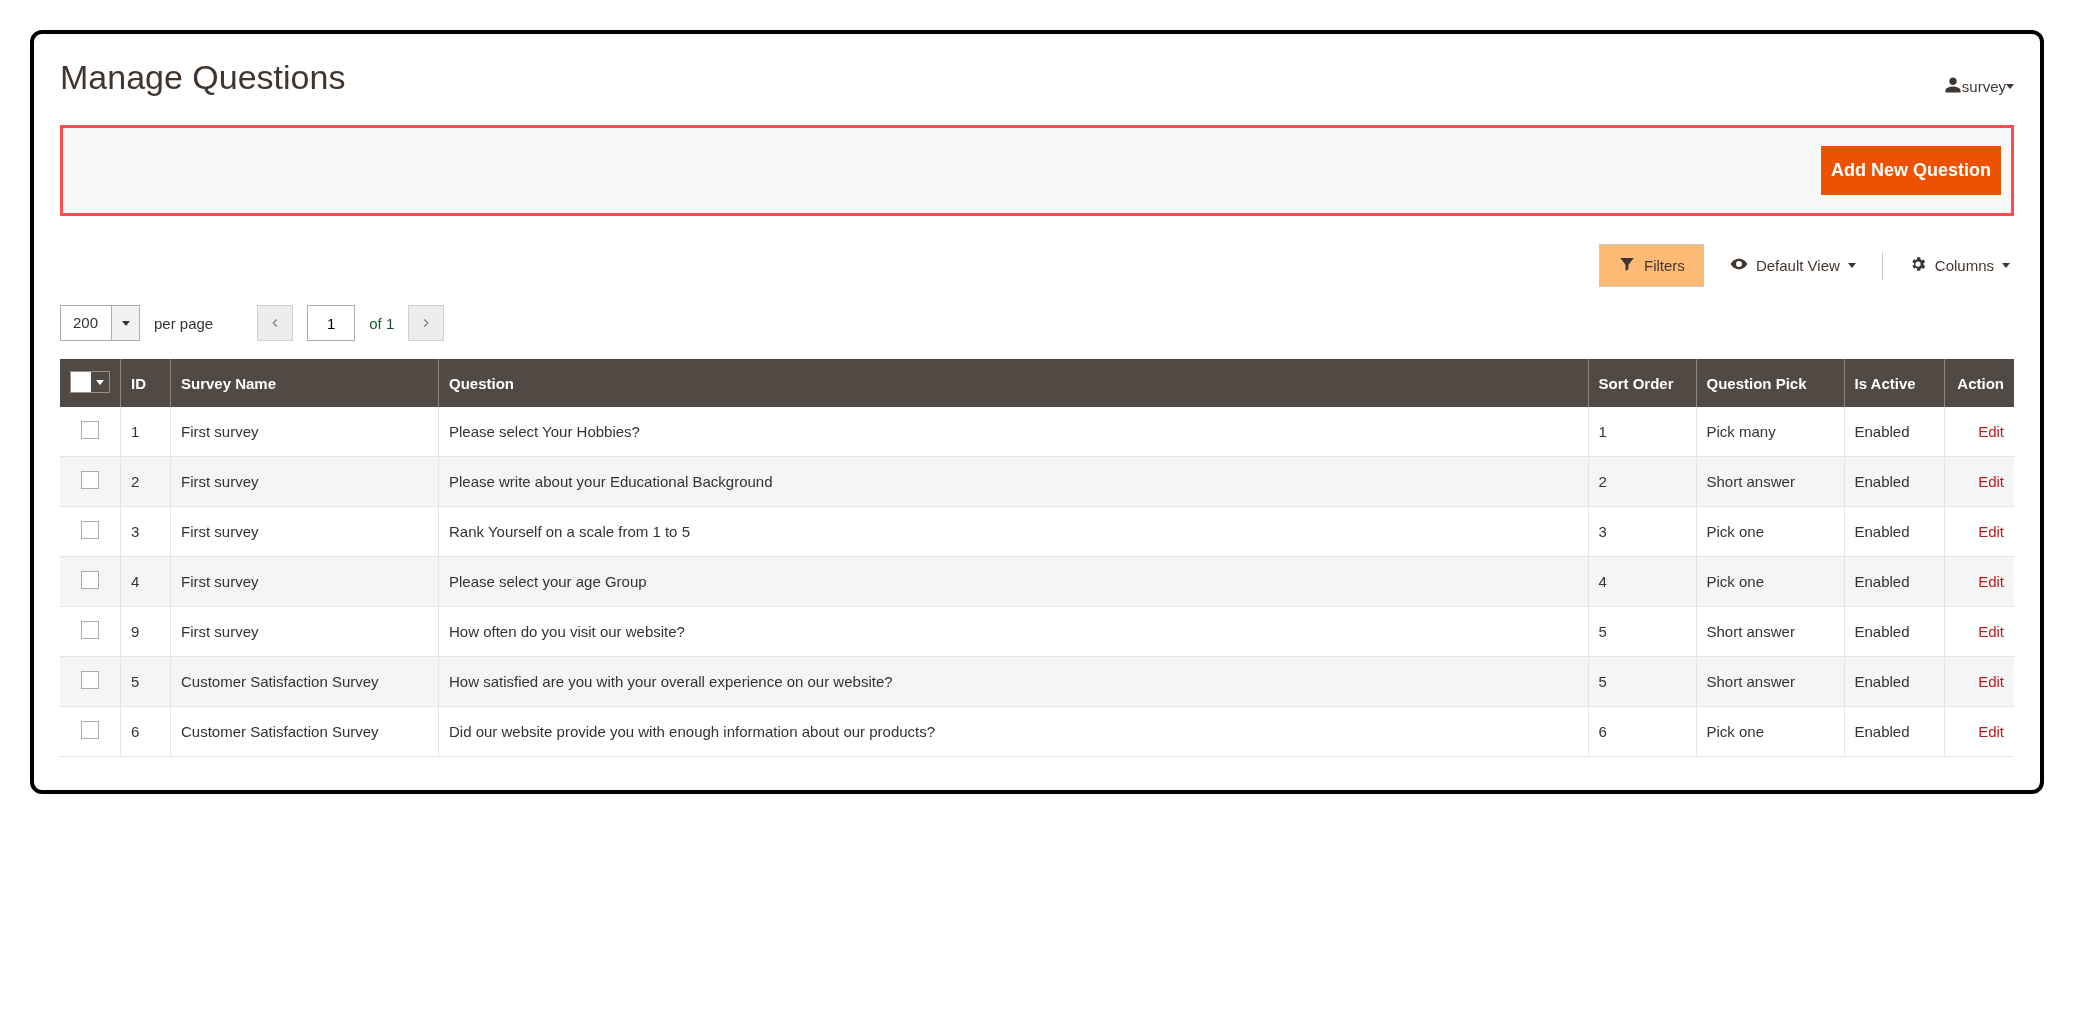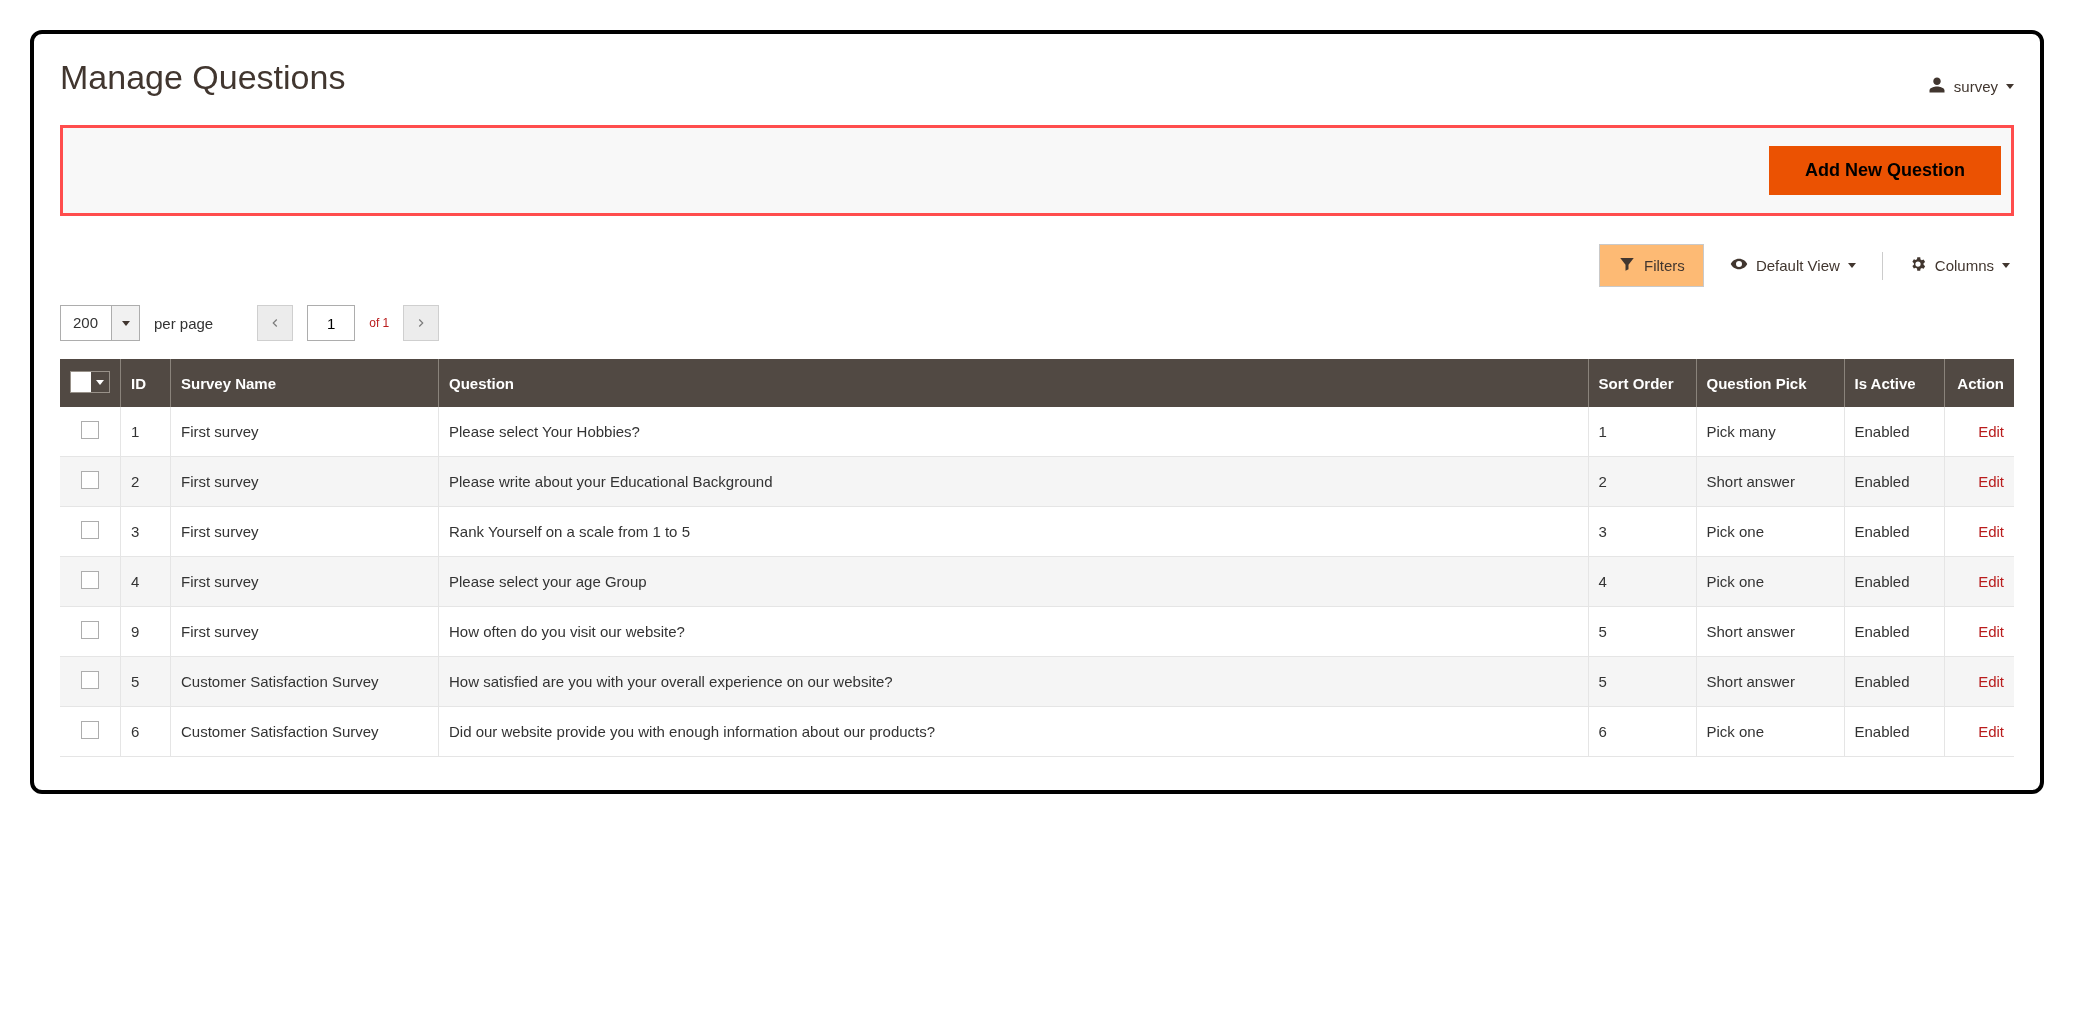--- a/index.html
+++ b/index.html
@@ -23,21 +23,20 @@
   margin-bottom: 28px;
 }
 .page-title {
   font-size: 34px;
   font-weight: 300;
   color: #41362f;
 }
 .user-menu {
   display: flex;
   align-items: center;
-  gap: 8px;
   color: #41362f;
   font-size: 15px;
   cursor: pointer;
 }
 .user-icon svg { width: 18px; height: 18px; fill: #41362f; }
 .caret-down {
   width: 0; height: 0;
   border-left: 4px solid transparent;
   border-right: 4px solid transparent;
   border-top: 5px solid #41362f;
@@ -45,24 +44,24 @@
 .action-bar {
   background: #f8f8f8;
   border: 3px solid #ff4d4d;
   padding: 18px 10px;
   display: flex;
   justify-content: flex-end;
   margin-bottom: 28px;
 }
 .primary-btn {
   background: #eb5202;
-  color: #000000;
+  color: #ffffff;
   font-size: 18px;
   font-weight: 600;
-  padding: 14px 36px;
+  padding: 14px 10px;
   border: none;
   cursor: pointer;
 }
 .toolbar-row {
   display: flex;
   justify-content: flex-end;
   align-items: center;
   gap: 22px;
   margin-bottom: 18px;
 }
@@ -155,21 +154,21 @@
   justify-content: center;
   cursor: pointer;
 }
 .pager-btn svg { width: 14px; height: 14px; stroke: #7a7a7a; fill: none; stroke-width: 2; }
 .pager-input {
   width: 48px; height: 36px;
   border: 1px solid #adadad;
   text-align: center;
   font-size: 15px;
 }
-.pager-of { font-size: 12px; color: #b91c1c; }
+.pager-of { font-size: 15px; color: #14532d; }
 table {
   width: 100%;
   border-collapse: collapse;
   font-size: 15px;
 }
 thead th {
   background: #514943;
   color: #fff;
   text-align: left;
   font-weight: 600;

